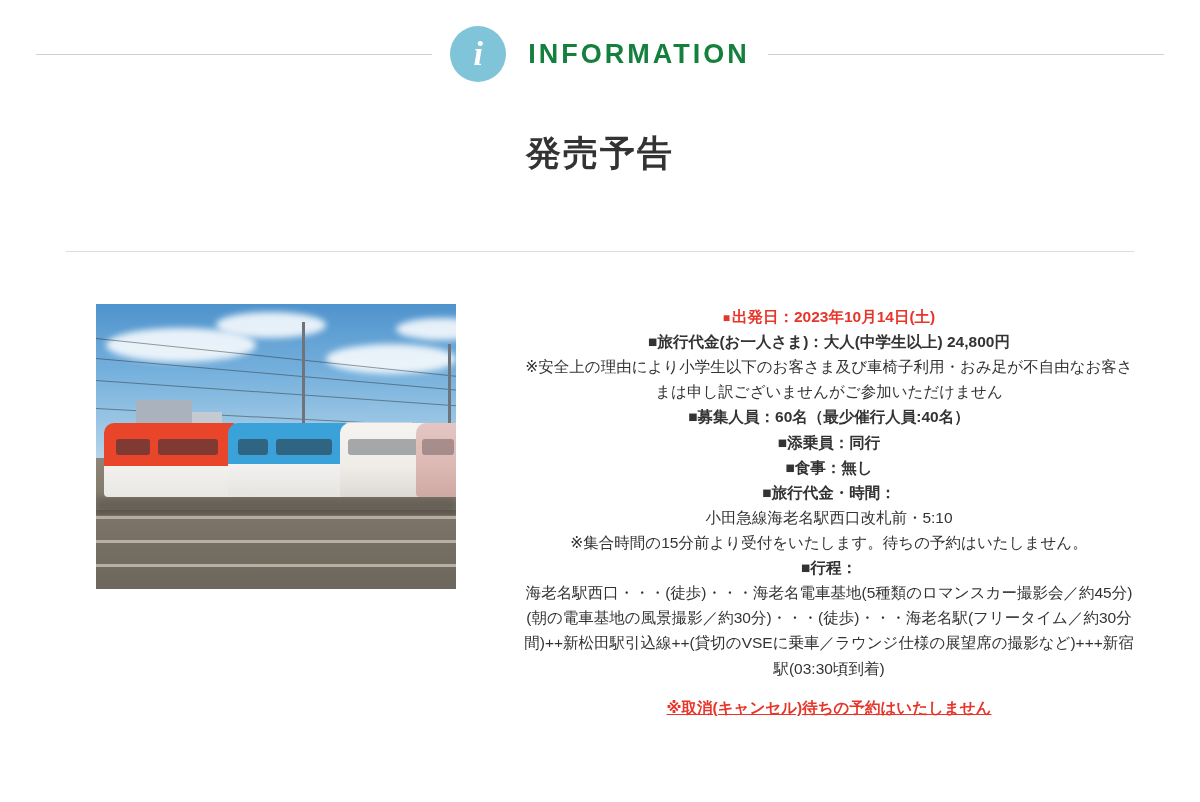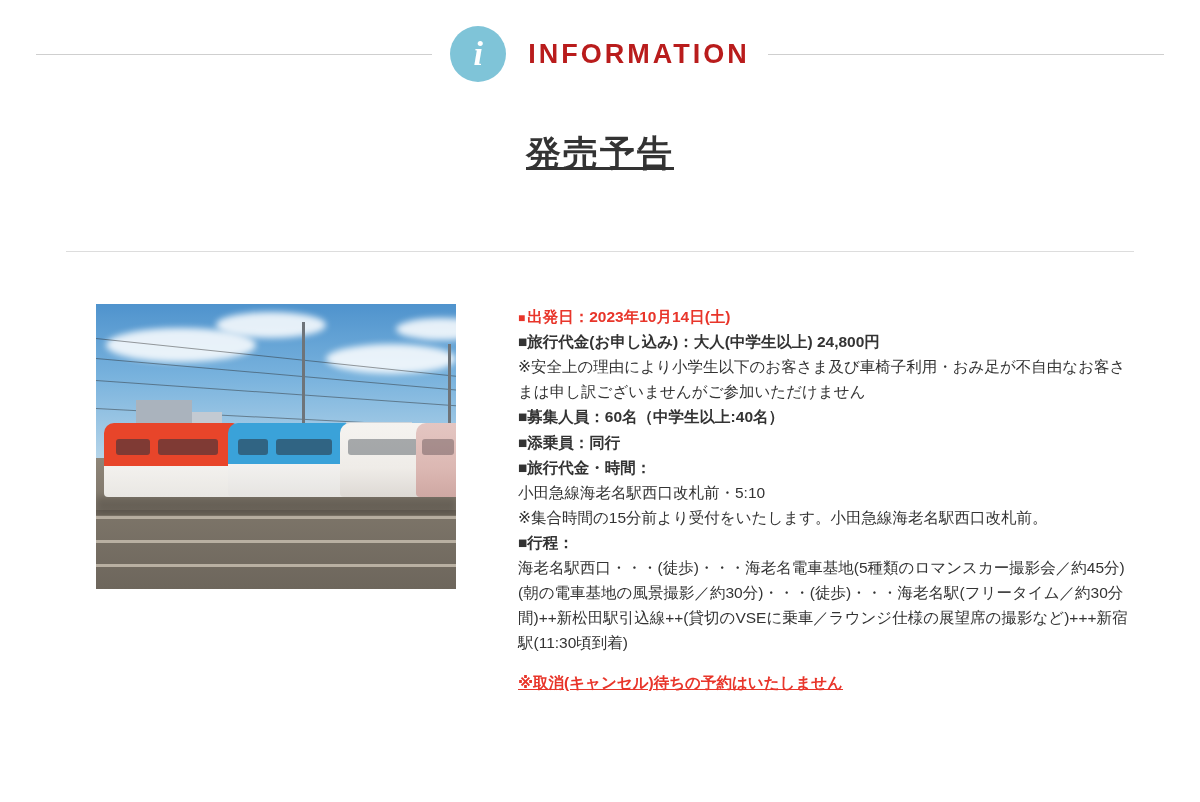--- a/index.html
+++ b/index.html
@@ -50,33 +50,32 @@
     font-weight: bold;
     line-height: 1;
     letter-spacing: 0;
     flex: 0 0 auto;
   }
   .info-title {
     margin-left: 22px;
     font-size: 27px;
     font-weight: bold;
     letter-spacing: 3px;
-    color: #b91c1c;
+    color: #15803d;
     flex: 0 0 auto;
   }
 
   
   .page-heading {
     text-align: center;
     font-size: 35px;
     font-weight: bold;
     color: #333333;
     letter-spacing: 2px;
     margin-top: 48px;
-    text-decoration: underline;
   }
   .heading-rule {
     width: 1068px;
     height: 1px;
     background: #dddddd;
     margin: 74px auto 0 auto;
   }
 
   
   .content {
@@ -174,21 +173,21 @@
   }
 
   .text-col {
     flex: 1 1 auto;
     padding-left: 62px;
     padding-right: 60px;
     font-size: 15.5px;
     line-height: 1.62;
     color: #333333;
   }
-  .ln { margin: 0; }
+  .ln { margin: 0; text-align: center; }
   .ln.red { color: #e8352a; }
   .ln.bold { font-weight: bold; }
   .sq {
     color: #e8352a;
     font-size: 12px;
     line-height: 1;
     margin-right: 2px;
   }
   .underline-red {
     color: #e8352a;
@@ -256,29 +255,30 @@
         <div class="train t-pink">
           <div class="win" style="left:6px; width:32px; background:rgba(60,50,55,0.35);"></div>
         </div>
       </div>
     </div>
 
     <div class="text-col">
       <p class="ln red bold">
         <span class="sq">■</span><span>出発日：2023年10月14日(土)</span>
       </p>
-      <p class="ln bold">■旅行代金(お申し込み)：大人(中学生以上) 24,800円</p>
+      <p class="ln bold">■旅行代金(お一人さま)：大人(中学生以上) 24,800円</p>
       <p class="ln">※安全上の理由により小学生以下のお客さま及び車椅子利用・おみ足が不自由なお客さまは申し訳ございませんがご参加いただけません</p>
-      <p class="ln bold">■募集人員：60名（中学生以上:40名）</p>
+      <p class="ln bold">■募集人員：60名（最少催行人員:40名）</p>
       <p class="ln bold">■添乗員：同行</p>
+      <p class="ln bold">■食事：無し</p>
       <p class="ln bold">■旅行代金・時間：</p>
       <p class="ln">小田急線海老名駅西口改札前・5:10</p>
-      <p class="ln">※集合時間の15分前より受付をいたします。小田急線海老名駅西口改札前。</p>
+      <p class="ln">※集合時間の15分前より受付をいたします。待ちの予約はいたしません。</p>
       <p class="ln bold">■行程：</p>
-      <p class="ln">海老名駅西口・・・(徒歩)・・・海老名電車基地(5種類のロマンスカー撮影会／約45分)(朝の電車基地の風景撮影／約30分)・・・(徒歩)・・・海老名駅(フリータイム／約30分間)++新松田駅引込線++(貸切のVSEに乗車／ラウンジ仕様の展望席の撮影など)+++新宿駅(11:30頃到着)</p>
+      <p class="ln">海老名駅西口・・・(徒歩)・・・海老名電車基地(5種類のロマンスカー撮影会／約45分)(朝の電車基地の風景撮影／約30分)・・・(徒歩)・・・海老名駅(フリータイム／約30分間)++新松田駅引込線++(貸切のVSEに乗車／ラウンジ仕様の展望席の撮影など)+++新宿駅(03:30頃到着)</p>
 
       <div class="gap"></div>
 
       <p class="ln underline-red">※取消(キャンセル)待ちの予約はいたしません</p>
 
     </div>
 
   </div>
 </div>
 

